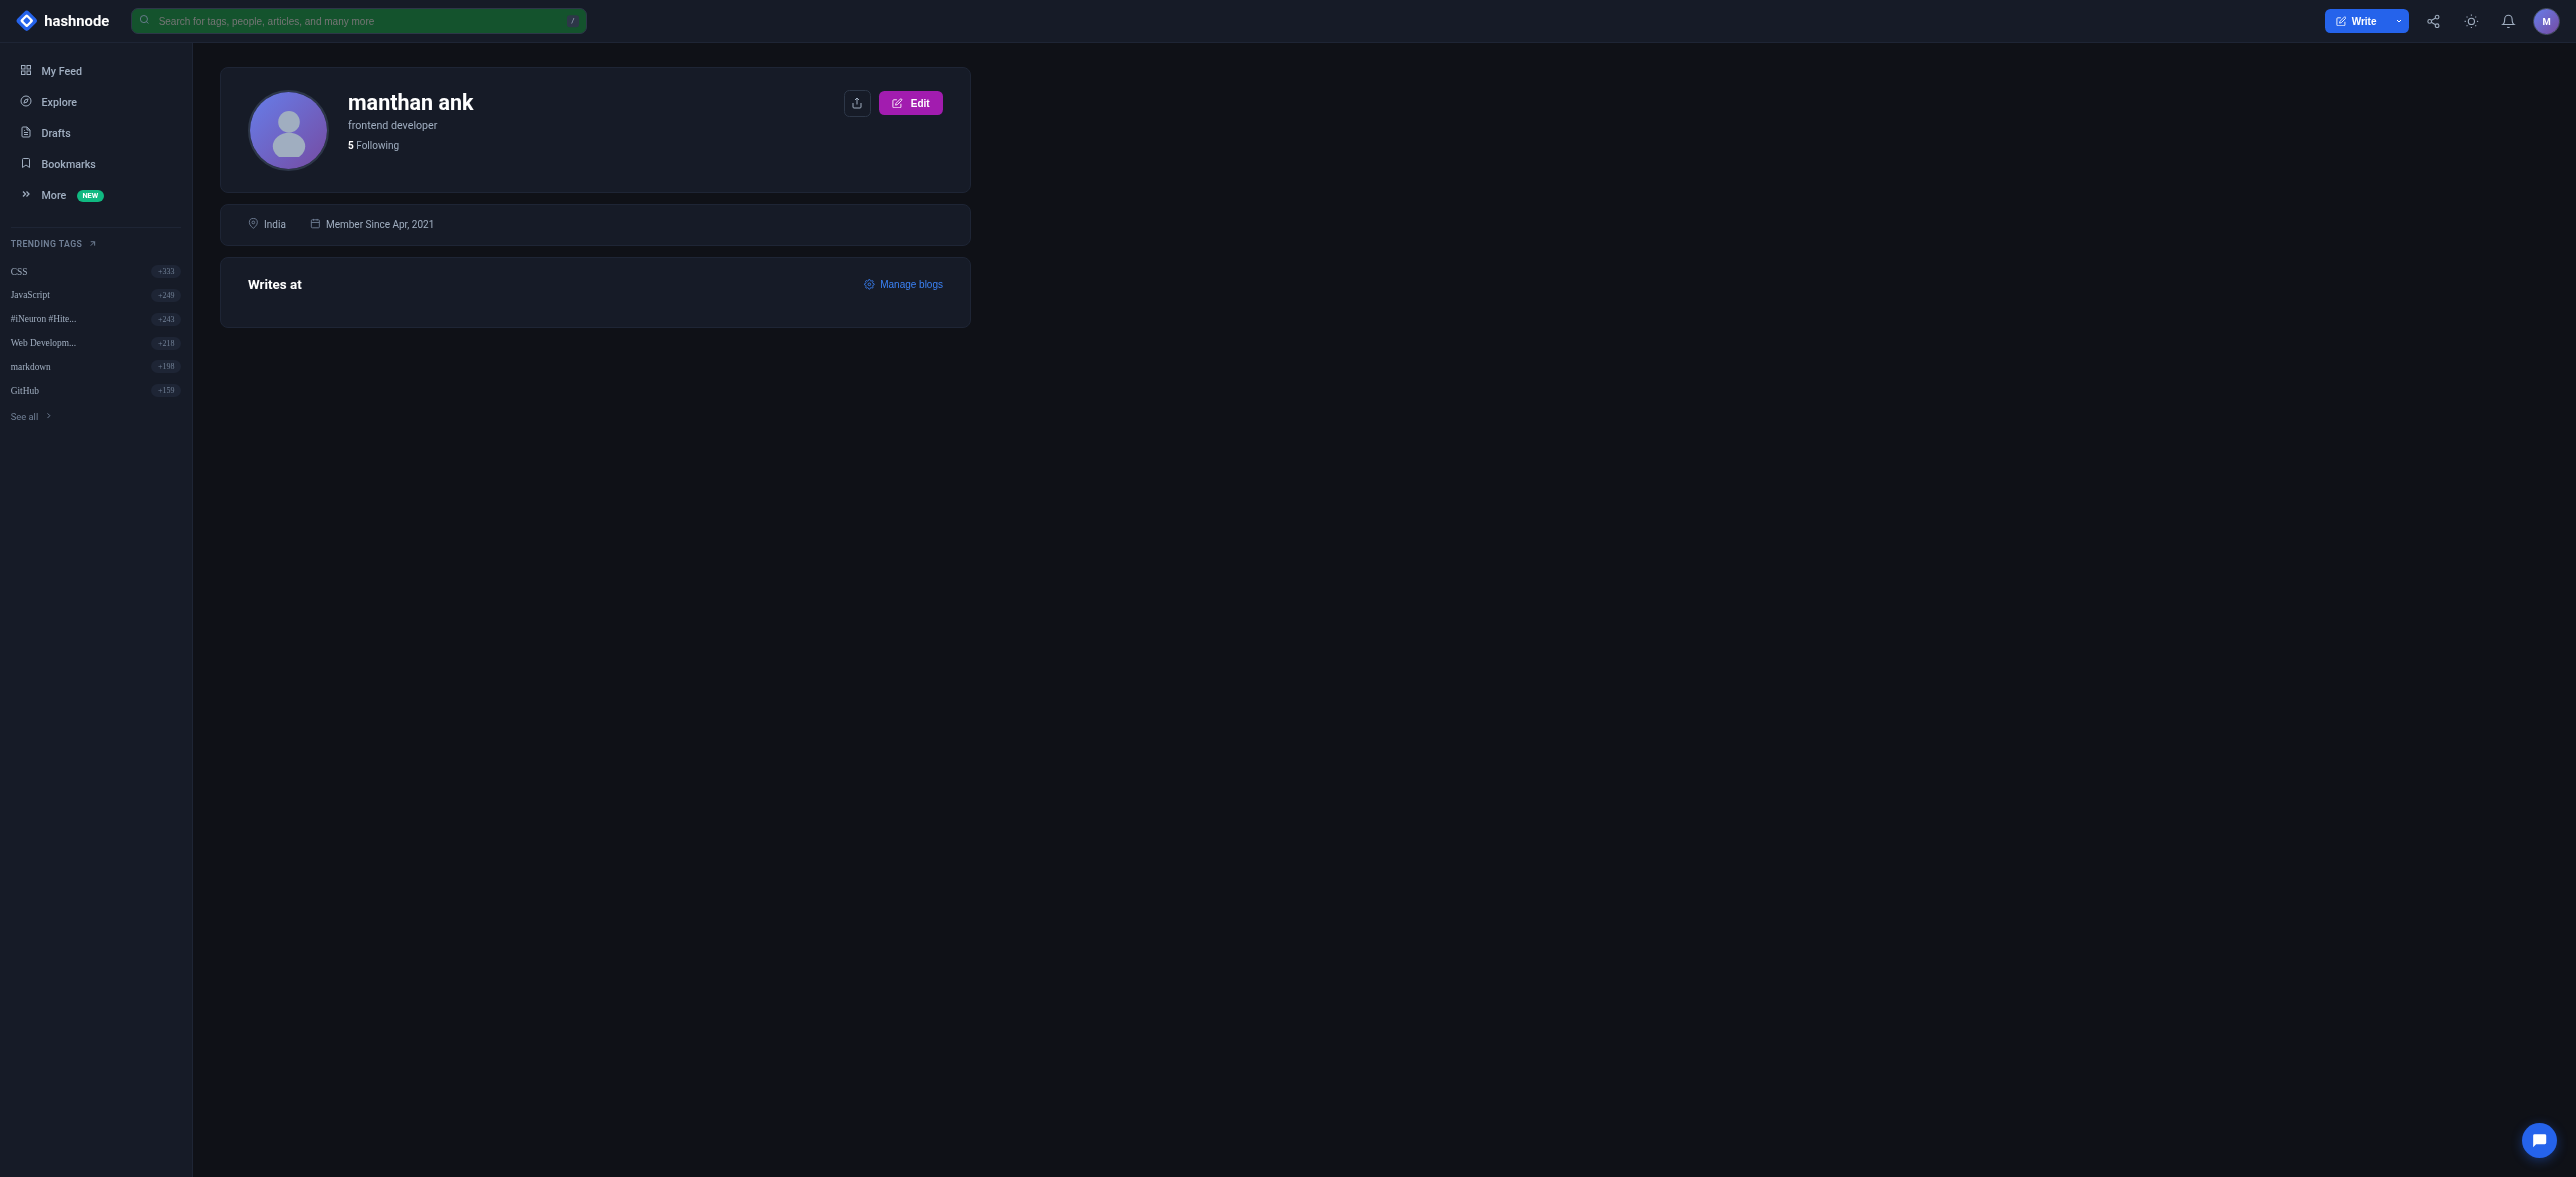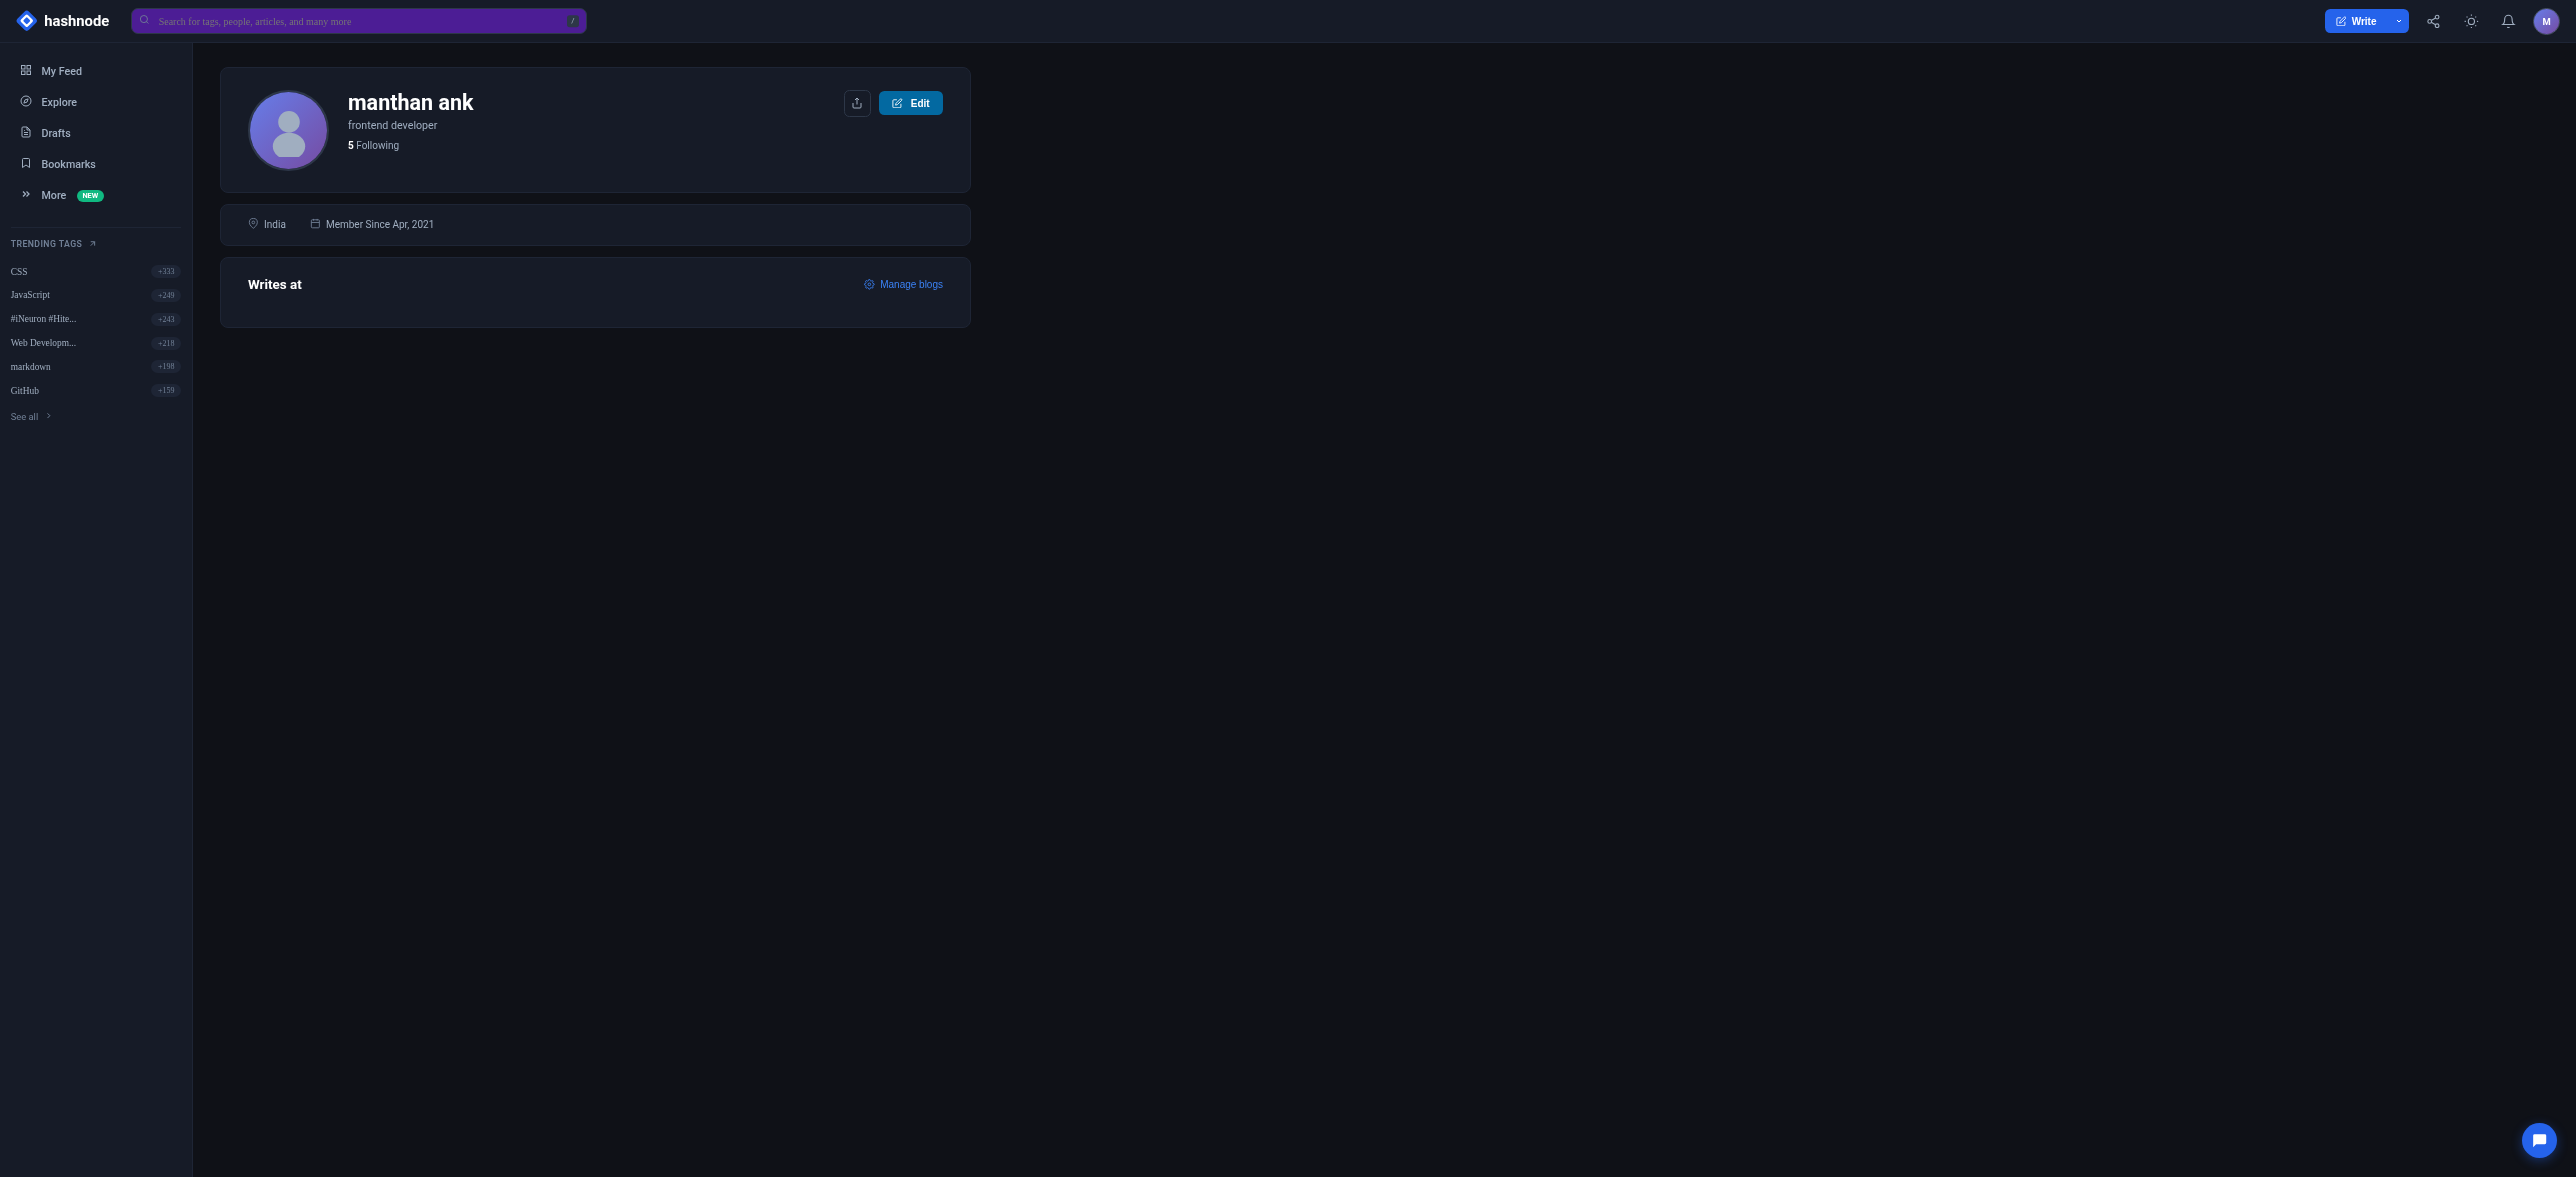--- a/index.html
+++ b/index.html
@@ -39,28 +39,27 @@
       color: #fff;
     }
     .search-bar {
       flex: 1;
       max-width: 456px;
       margin: 0 10.7px;
       position: relative;
     }
     .search-bar input {
       width: 100%;
-      background: #4c1d95;
+      background: #14532d;
       border: 0.7px solid #2d3748;
       border-radius: 7px;
       padding: 6.7px 10.7px 6.7px 27px;
       color: #a0aec0;
       font-size: 10px;
       outline: none;
-      font-family: Liberation Serif, serif;
     }
     .search-icon-wrap {
       position: absolute;
       left: 8px;
       top: 50%;
       transform: translateY(-50%);
       color: #718096;
     }
     .search-slash {
       position: absolute;
@@ -307,21 +306,21 @@
       color: #a0aec0;
       width: 27px;
       height: 27px;
       display: flex;
       align-items: center;
       justify-content: center;
       cursor: pointer;
       font-size: 12px;
     }
     .edit-btn {
-      background: #0369a1;
+      background: #a21caf;
       border: none;
       border-radius: 5.4px;
       color: #fff;
       font-size: 10px;
       font-weight: 600;
       padding: 6.7px 13.4px;
       cursor: pointer;
       display: flex;
       align-items: center;
       gap: 8px;

